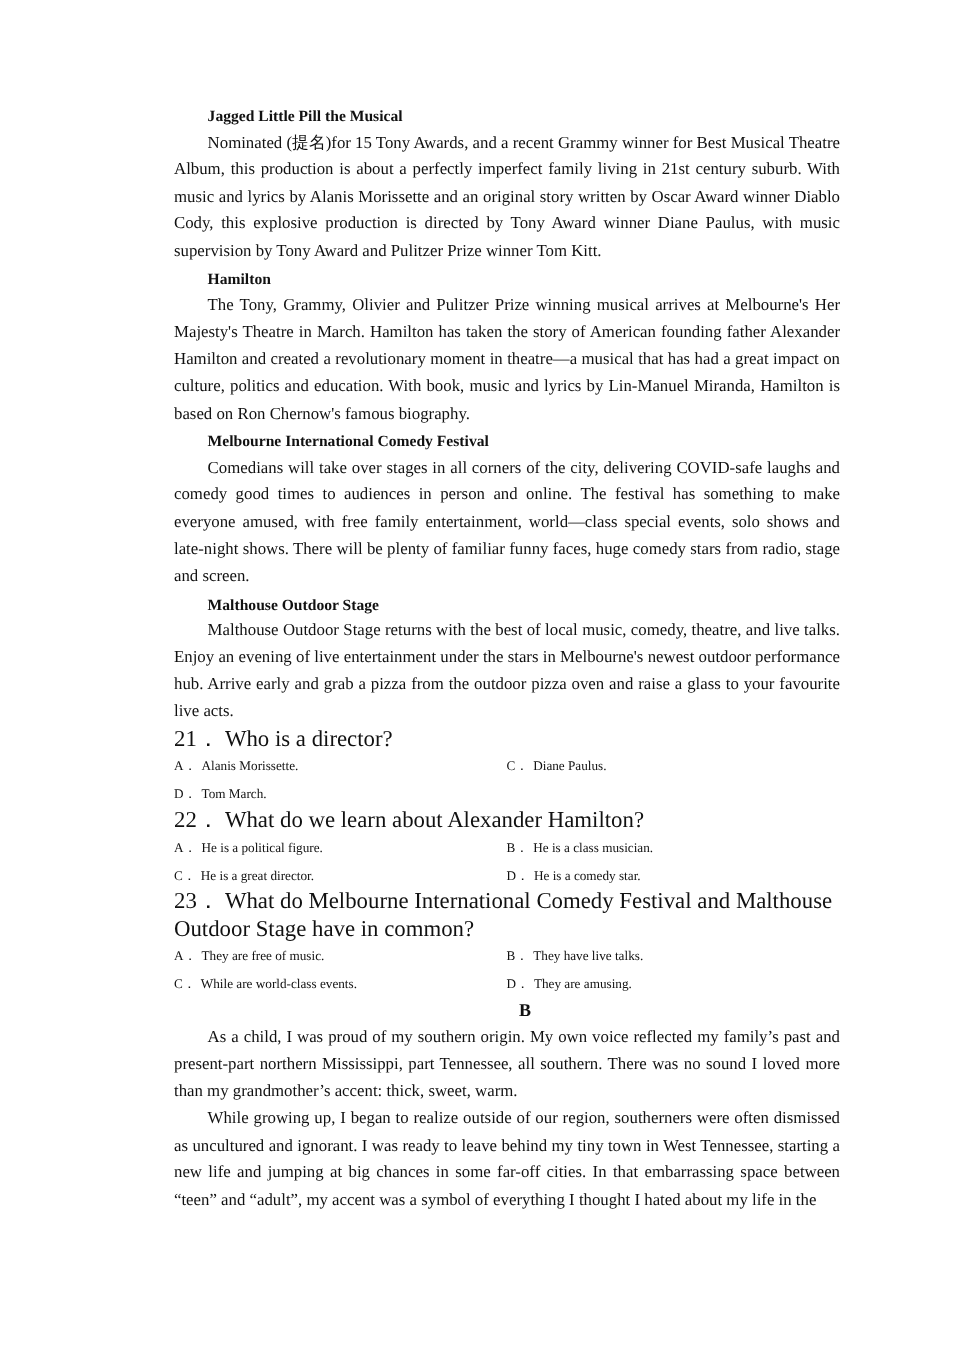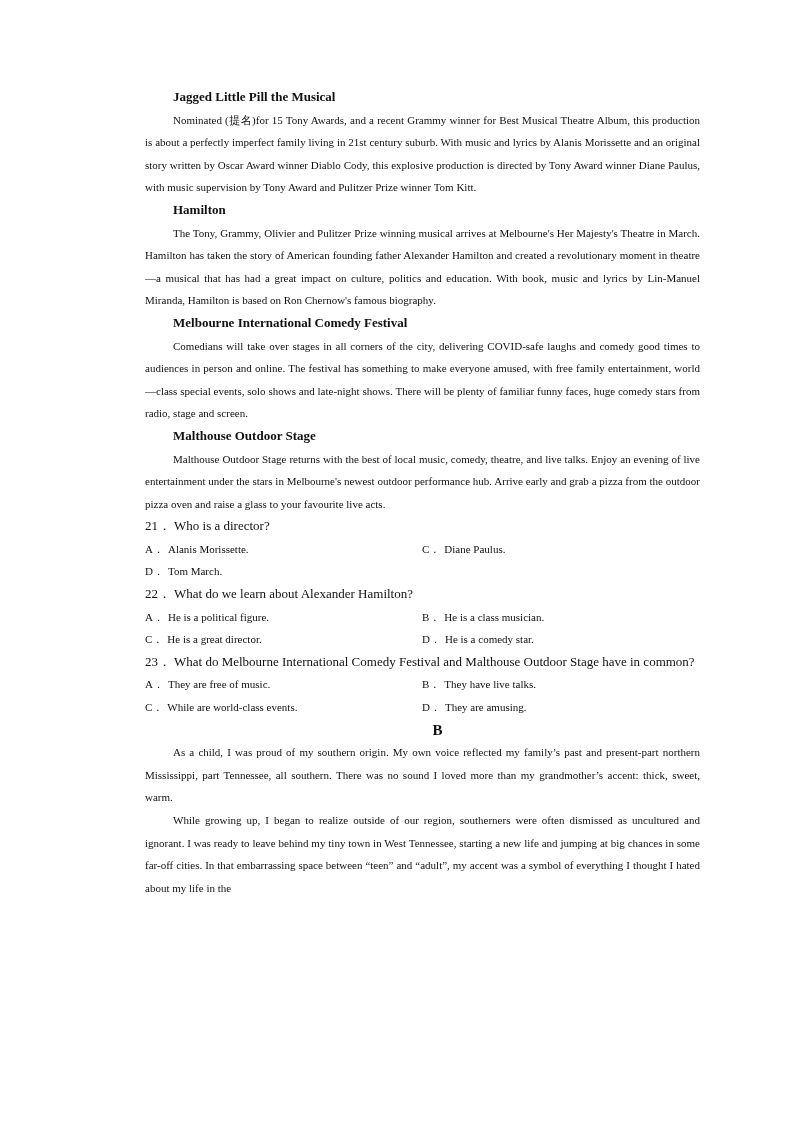--- a/index.html
+++ b/index.html
@@ -1,21 +1,21 @@
 <!DOCTYPE html>
 <html><head>
 <meta charset="utf-8">
 <style>
   html, body { margin: 0; padding: 0; background: #ffffff; }
   body { width: 794px; height: 1123px; position: relative; overflow: hidden;
          font-family: "Liberation Serif", "DejaVu Serif", serif; color: #111; }
   .page { position: absolute; left: 119px; top: 86px; width: 555px; margin-left: 26px; }
   .heading { font-weight: bold; padding-left: 28px; font-size: 13px; line-height: 22.6px; }
-  .para { text-indent: 28px; text-align: justify; text-align-last: left; font-size: 11px; line-height: 22.6px; }
-  .q { font-size: 13px; line-height: 22.6px; }
+  .para { text-indent: 28px; text-align: justify; text-align-last: left; font-size: 14px; line-height: 22.6px; }
+  .q { font-size: 19px; line-height: 22.6px; }
   .opts { display: grid; grid-template-columns: 277px 1fr; font-size: 11px; line-height: 22.6px; }
   .opt .letter { margin-right: 4px; }
   .section-letter { text-align: center; font-weight: bold; font-size: 15px; line-height: 22.6px; padding-left: 30px; }
 </style>
 </head>
 <body>
 
 <div class="page">
 
   <div>

